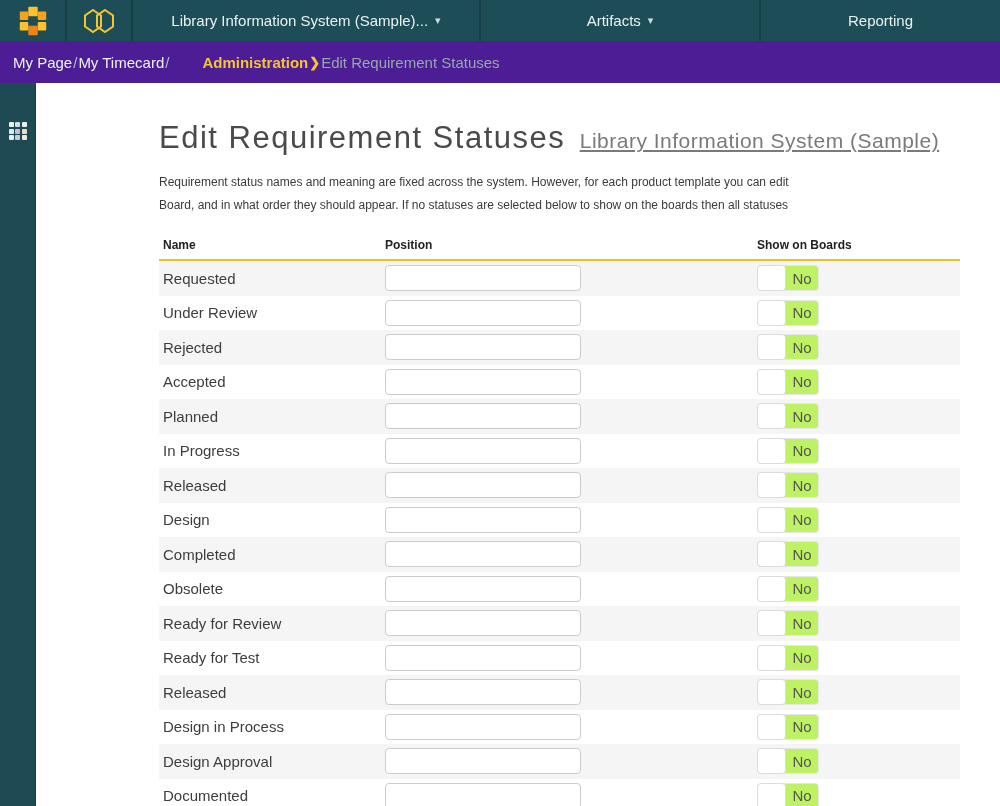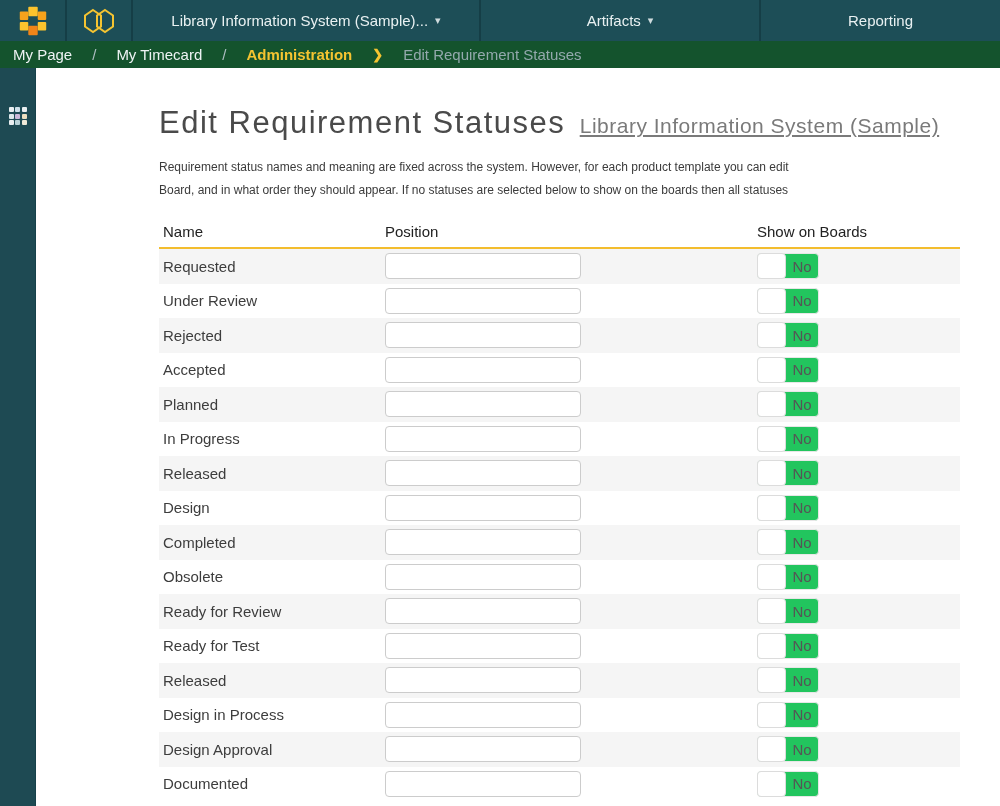--- a/index.html
+++ b/index.html
@@ -13,25 +13,25 @@
               border-left:2px solid #153e46; cursor:pointer; }
   .nav-cell:first-child { border-left:none; }
   .nav-logo { width:65px; }
   .nav-hex { width:66px; }
   .nav-product { width:348px; gap:7px; }
   .nav-artifacts { width:280px; gap:7px;text-align:right; }
   .nav-reporting { flex:1; }
   .caret { font-size:11px; color:#cfdcde; }
 
   
-  .breadcrumb { height:27px; background:#14532d; display:flex; align-items:center;
-                padding-left:13px; font-size:15px; gap:20px; }
+  .breadcrumb { height:42px; background:#4c1d95; display:flex; align-items:center;
+                padding-left:13px; font-size:15px; gap:1px; }
   .bc-link { color:#eef3f4; cursor:pointer; }
   .bc-sep { color:#aebfc3; }
-  .bc-admin { color:#f5c431; font-weight:bold; cursor:pointer; }
+  .bc-admin { color:#f5c431; font-weight:bold; cursor:pointer;margin-left:32px; }
   .bc-chev { color:#f5c431; font-size:13px; font-weight:bold; }
   .bc-current { color:#94a9ad; }
 
   
   .layout { display:flex; height:738px; }
   .sidebar { width:36px; background:#1e4a53; border-right:1px solid #17414a;
              display:flex; flex-direction:column; align-items:center; }
   .grid-icon { margin-top:39px; width:18px; height:18px; display:grid;
                grid-template-columns:repeat(3,1fr); gap:1.5px; cursor:pointer; }
   .grid-icon span { background:#e9eef0; border-radius:1px; }
@@ -47,31 +47,31 @@
                 letter-spacing:1.5px; }
   .title-link { display:inline; margin-left:10px; font-size:21px; color:#7a7a7a;
                 letter-spacing:0.5px; text-decoration:underline; cursor:pointer; }
 
   
   .desc { margin-top:15px; font-size:12px; color:#3b3b3b; line-height:23px;
           white-space:nowrap; }
 
   
   .table { width:801px; margin-top:21px; }
-  .thead { display:flex; font-size:15px; font-weight:normal; color:#222;
+  .thead { display:flex; font-size:12px; font-weight:bold; color:#222;
            padding-bottom:7px; border-bottom:2px solid #f3bd2e; }
   .col-name { width:226px; padding-left:4px; }
   .col-pos  { width:372px; }
   .col-show { flex:1; }
   .row { display:flex; align-items:center; height:34.5px; font-size:15px; color:#3d3d3d;justify-content:space-between; }
   .row:nth-child(odd) { background:#f5f5f5; }
   .pos-input { width:196px; height:26px; border:1px solid #ccc; border-radius:4px;
                background:#fff; outline:none; padding:0 6px;
                font-family:"Liberation Sans", sans-serif; font-size:14px; }
-  .toggle { width:62px; height:26px; background:#22c55e; border:1px solid #e7e7e7;
+  .toggle { width:62px; height:26px; background:#bef264; border:1px solid #e7e7e7;
             border-radius:4px; display:flex; align-items:stretch; cursor:pointer; }
   .knob { width:29px; background:#fff; border:1px solid #dcdcdc; border-radius:4px;
           margin:-1px 0 -1px -1px; }
   .tlabel { flex:1; display:flex; align-items:center; justify-content:center;
             color:#555; font-size:15px; }
 </style>
 </head>
 <body>
 
 <header class="navbar">

